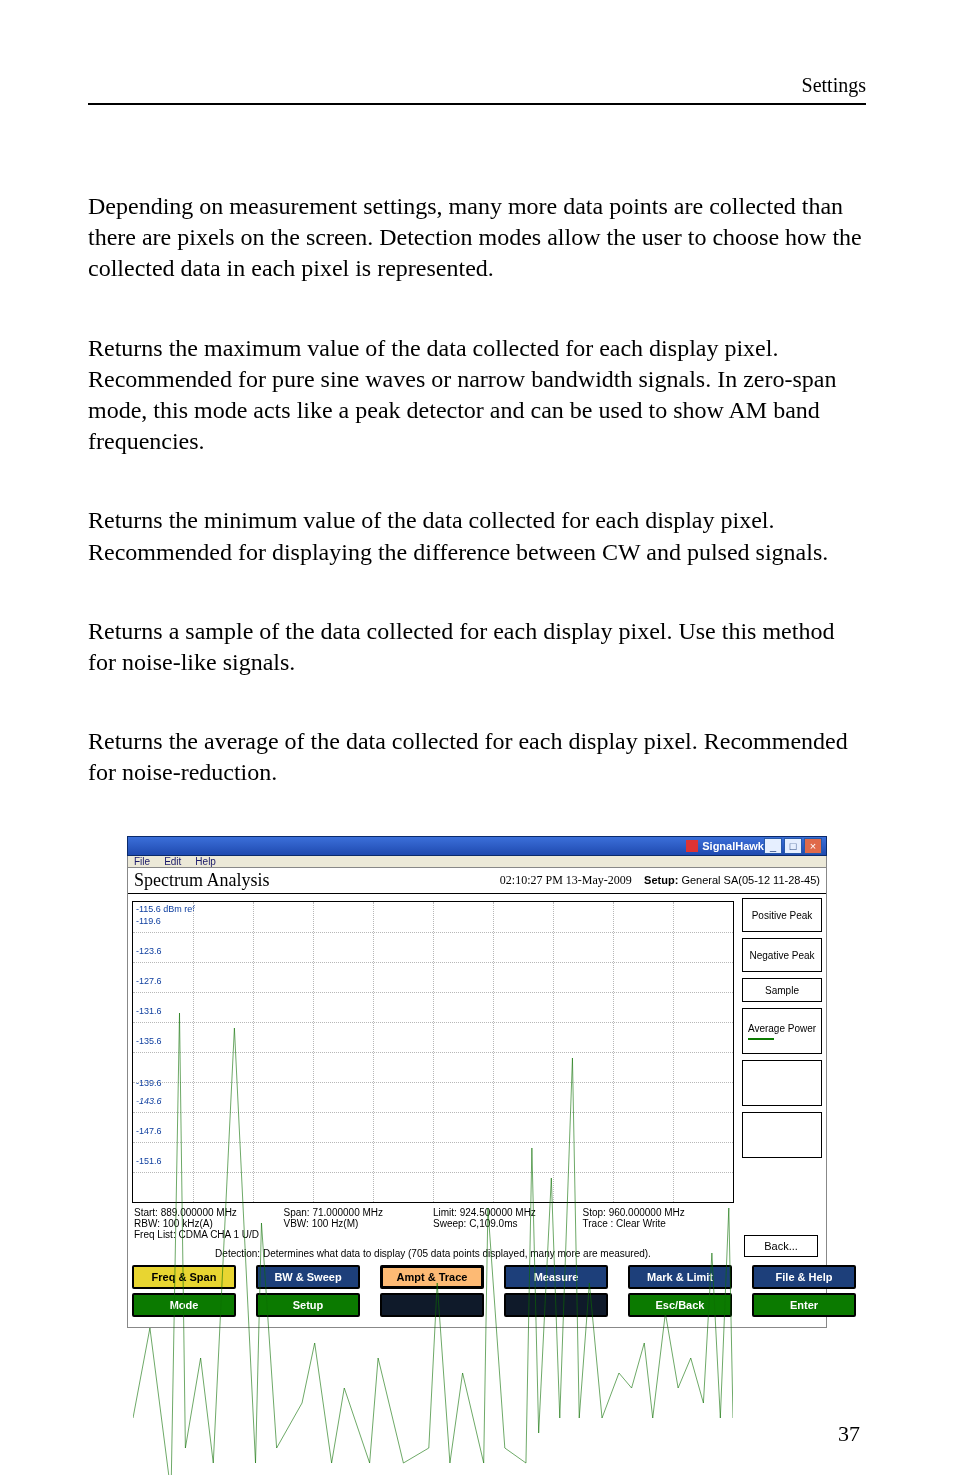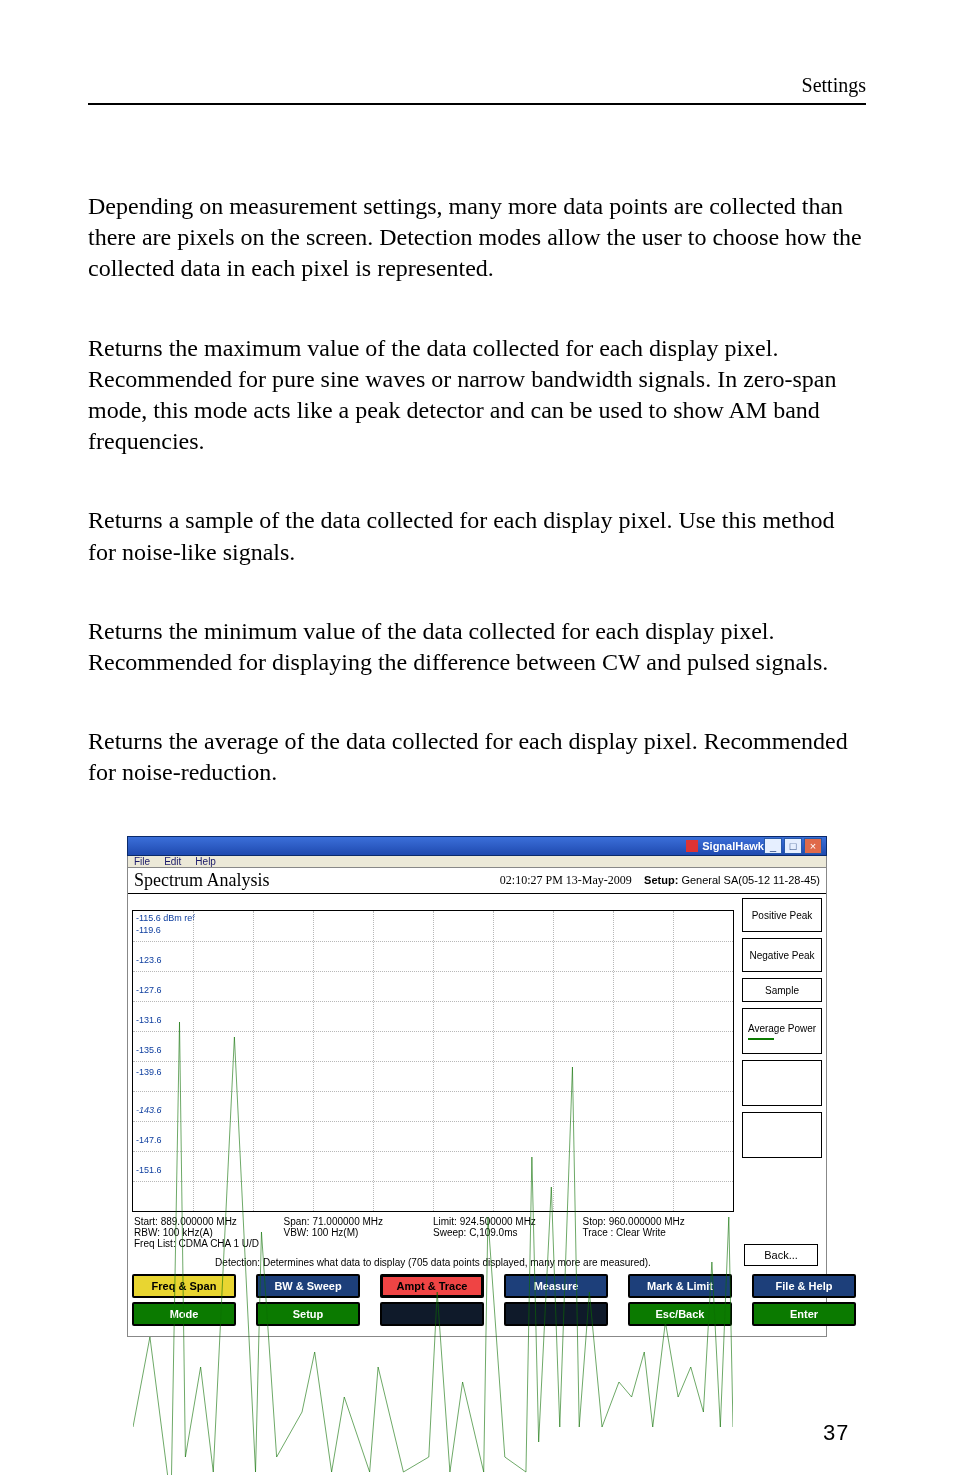--- a/index.html
+++ b/index.html
@@ -2,21 +2,21 @@
 <html><head>
 <meta charset="utf-8">
 <style>
   html, body { margin: 0; padding: 0; background: #fff; }
   body { width: 954px; height: 1475px; font-family: "Century Schoolbook", "Times New Roman", serif; color: #000; position: relative; }
   .page { padding: 74px 88px 0 88px; }
   .header-right { text-align: right; font-size: 20px; padding-bottom: 6px; }
   .hr { border-top: 2px solid #000; margin-bottom: 86px; }
   .body-text { font-size: 24px; line-height: 1.3; }
   .para { margin-bottom: 48px; }
-  .page-number { position: absolute; bottom: 28px; right: 105px; font-size: 22px; font-family: Liberation Mono, monospace; }
+  .page-number { position: absolute; bottom: 28px; right: 94px; font-size: 22px; }
 
   
   .win-wrap { margin: 20px auto 0 auto; width: 700px; font-family: Tahoma, Verdana, Arial, sans-serif; font-size: 10px; }
   .titlebar { display: flex; align-items: center; justify-content: flex-end; background: linear-gradient(#3b6fd9,#1f4ab0); height: 18px; padding: 0 4px; border: 1px solid #0a2a6a; }
   .titlebar-left { display: flex; align-items: center; gap: 4px; }
   .title-icon { width: 12px; height: 12px; background: #d33; }
   .title-text { color: #fff; font-weight: bold; font-size: 11px; }
   .win-btns { display: flex; gap: 2px; }
   .win-btn { width: 16px; height: 14px; background: #e6efff; border: 1px solid #285aa8; display: flex; align-items: center; justify-content: center; font-size: 11px; line-height: 1; color: #1f3f7a; }
   .win-btn.close { background: #e06a4a; color: #fff; }
@@ -27,55 +27,55 @@
   .mode-right { font-size: 11px; }
   .mode-right .ts { font-family: "Comic Sans MS", cursive; font-size: 12px; }
   .mode-right .setup-lbl { font-weight: bold; }
   .main-row { display: flex; }
   .plot-col { flex: 1 1 auto; }
   .side-col { width: 80px; display: flex; flex-direction: column; gap: 6px; padding: 4px; }
   .side-btn { border: 1px solid #000; height: 32px; display: flex; align-items: center; justify-content: center; text-align: center; font-size: 10px; line-height: 1.15; }
   .side-btn .mark { display: block; width: 26px; height: 2px; background: #0b7a00; margin-top: 3px; }
   .side-btn.tall { height: 44px; align-items: center; }
   .spacer { flex: 1 1 auto; }
-  .plot-box { border: 1px solid #000; margin: 16px 4px 0 4px; position: relative; height: 300px; background: #fff; }
+  .plot-box { border: 1px solid #000; margin: 7px 4px 0 4px; position: relative; height: 300px; background: #fff; }
   .ylabels { position: absolute; left: 3px; top: 0; bottom: 0; width: 54px; }
   .ylabel { position: absolute; left: 0; color: #1040a0; font-size: 9px; white-space: nowrap; }
   .plot-area { position: absolute; left: 0; right: 0; top: 0; bottom: 0; }
   .grid-v { position: absolute; top: 0; bottom: 0; width: 0; border-left: 1px dotted #b8b8b8; }
   .grid-h { position: absolute; left: 0; right: 0; height: 0; border-top: 1px dotted #b8b8b8; }
   .trace { position: absolute; left: 0; right: 0; top: 0; bottom: 0; }
   .below-plot { padding: 4px 6px 2px 6px; font-size: 10px; }
   .info-row { display: flex; }
   .info-cell { flex: 1 1 0; white-space: nowrap; }
   .info-lbl { font-weight: normal; }
   .status-line { text-align: center; font-size: 10px; padding: 8px 0 4px 0; }
   .btn-rows { padding: 0 4px 6px 4px; }
   .btn-row { display: flex; gap: 20px; margin-bottom: 4px; }
   .sk { border: 2px solid #000; border-radius: 2px; height: 20px; display: flex; align-items: center; justify-content: center; font-size: 11px; font-weight: bold; flex: 1; }
   .sk.yellow  { background: #e8d531; }
-  .sk.yellow-active { background: #ef4444; box-shadow: inset 0 0 0 1px #000; }
+  .sk.yellow-active { background: #fdba74; box-shadow: inset 0 0 0 1px #000; }
   .sk.blue-d  { background: #1d3f7a; color: #fff; }
   .sk.green   { background: #0b7a00; color: #fff; }
   .sk.blank   { background: #0f1a2a; }
   .sk-fixed { flex: 0 0 100px; }
   .back-btn { border:1px solid #000; width: 72px; height: 20px; margin-left:auto; margin-right:4px; display:flex; align-items:center; justify-content:center; font-size:11px; margin-top: 2px; margin-bottom: 4px; }
 </style>
 </head>
 <body>
 
 <div class="page">
   <div class="header-right">Settings</div>
   <div class="hr"></div>
 
   <div class="body-text">
     <div class="para">Depending on measurement settings, many more data points are collected than there are pixels on the screen. Detection modes allow the user to choose how the collected data in each pixel is represented.</div>
     <div class="para">Returns the maximum value of the data collected for each display pixel. Recommended for pure sine waves or narrow bandwidth signals. In zero-span mode, this mode acts like a peak detector and can be used to show AM band frequencies.</div>
+    <div class="para">Returns the minimum value of the data collected for each display pixel. Recommended for displaying the difference between CW and pulsed signals.</div>
     <div class="para">Returns a sample of the data collected for each display pixel. Use this method for noise-like signals.</div>
-    <div class="para">Returns the minimum value of the data collected for each display pixel. Recommended for displaying the difference between CW and pulsed signals.</div>
     <div class="para">Returns the average of the data collected for each display pixel. Recommended for noise-reduction.</div>
   </div>
 
   <div class="win-wrap">
     <div class="titlebar">
       <div class="titlebar-left">
         <div class="title-icon"></div>
         <div class="title-text">SignalHawk</div>
       </div>
       <div class="win-btns">
@@ -103,21 +103,21 @@
       <div class="main-row">
         <div class="plot-col">
           <div class="plot-box">
             <div class="ylabels">
               <span class="ylabel" style="top:2px;">-115.6 dBm ref</span>
               <span class="ylabel" style="top:14px;">-119.6</span>
               <span class="ylabel" style="top:44px;">-123.6</span>
               <span class="ylabel" style="top:74px;">-127.6</span>
               <span class="ylabel" style="top:104px;">-131.6</span>
               <span class="ylabel" style="top:134px;">-135.6</span>
-              <span class="ylabel" style="top:156px;text-align:center;">-139.6</span>
+              <span class="ylabel" style="top:176px;text-align:center;">-139.6</span>
               <span class="ylabel" style="top:194px;font-style:italic;">-143.6</span>
               <span class="ylabel" style="top:224px;">-147.6</span>
               <span class="ylabel" style="top:254px;">-151.6</span>
             </div>
             <div class="plot-area" id="plot-area">
 
               <div class="grid-v" style="left:10%"></div>
                 <div class="grid-v" style="left:20%"></div>
               <div class="grid-v" style="left:30%"></div>
                 <div class="grid-v" style="left:40%"></div>

